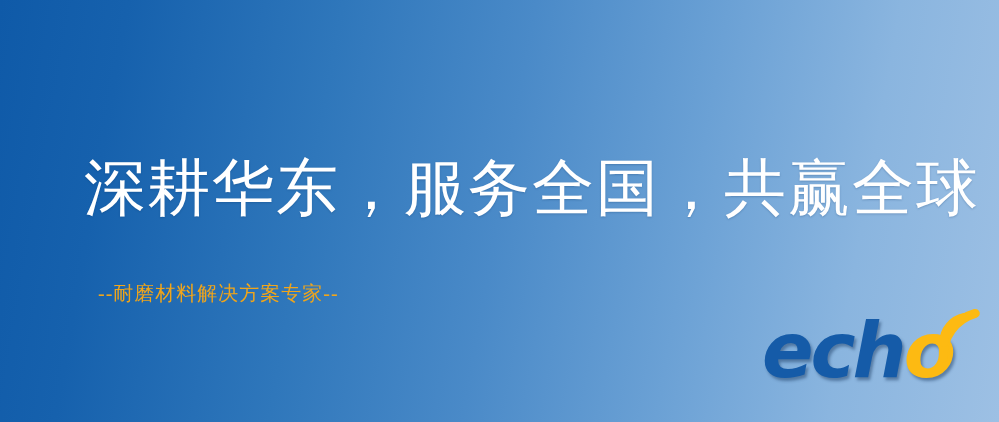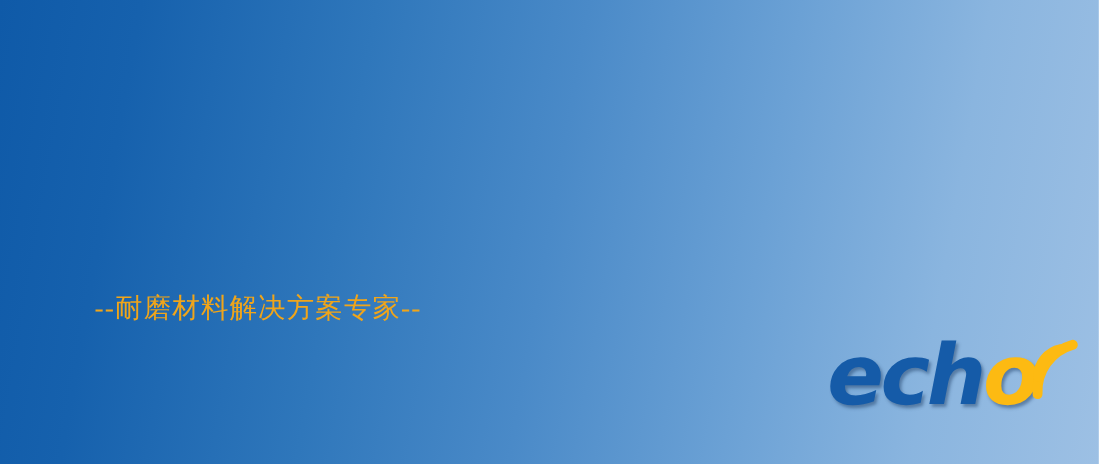--- a/index.html
+++ b/index.html
@@ -38,23 +38,23 @@
     letter-spacing: 2px;
     white-space: nowrap;
     text-shadow: 0 1px 2px rgba(10, 50, 100, 0.25);
   }
 
   
   #subtitle {
     position: absolute;
     left: 86px;
     top: 266px;
-    margin: 0;
+    margin: 12px;
     font-family: "Liberation Serif", "DejaVu Serif", serif;
-    font-size: 25px;
+    font-size: 20px;
     line-height: 30px;
     font-weight: 400;
     color: #f0a51a;
     letter-spacing: 1px;
     white-space: nowrap;
   }
 
   
   #logo {
     position: absolute;
@@ -67,21 +67,21 @@
     position: absolute;
     left: 0;
     top: 0;
     width: 252px;
     height: 86px;
   }
   #logo-echo-text {
     position: absolute;
     left: 2px;
     top: -6px;
-    margin: 8px;
+    margin: 18px;
     font-family: "DejaVu Sans", sans-serif;
     font-size: 76px;
     line-height: 86px;
     font-weight: bold;
     font-style: italic;
     color: #155ba8;
     letter-spacing: -3px;
     text-shadow: 2px 3px 3px rgba(20, 50, 90, 0.45);
     text-align: right;
   }
@@ -113,20 +113,21 @@
     font-size: 21px;
     vertical-align: 4px;
     letter-spacing: 0;
   }
 </style>
 </head>
 <body>
 
 <div id="banner">
 
+  <h1 id="headline">深耕华东，服务全国，共赢全球</h1>
 
   <p id="subtitle">--耐磨材料解决方案专家--</p>
 
   <div id="logo">
 
     <div id="logo-wordmark">
       <div id="logo-echo-text"><span>ech</span><span id="logo-o-text">o</span></div>
 
       <svg id="logo-arcs" viewBox="0 0 72 70">
         <g fill="none" stroke="#fdba12" stroke-width="9" stroke-linecap="round">

